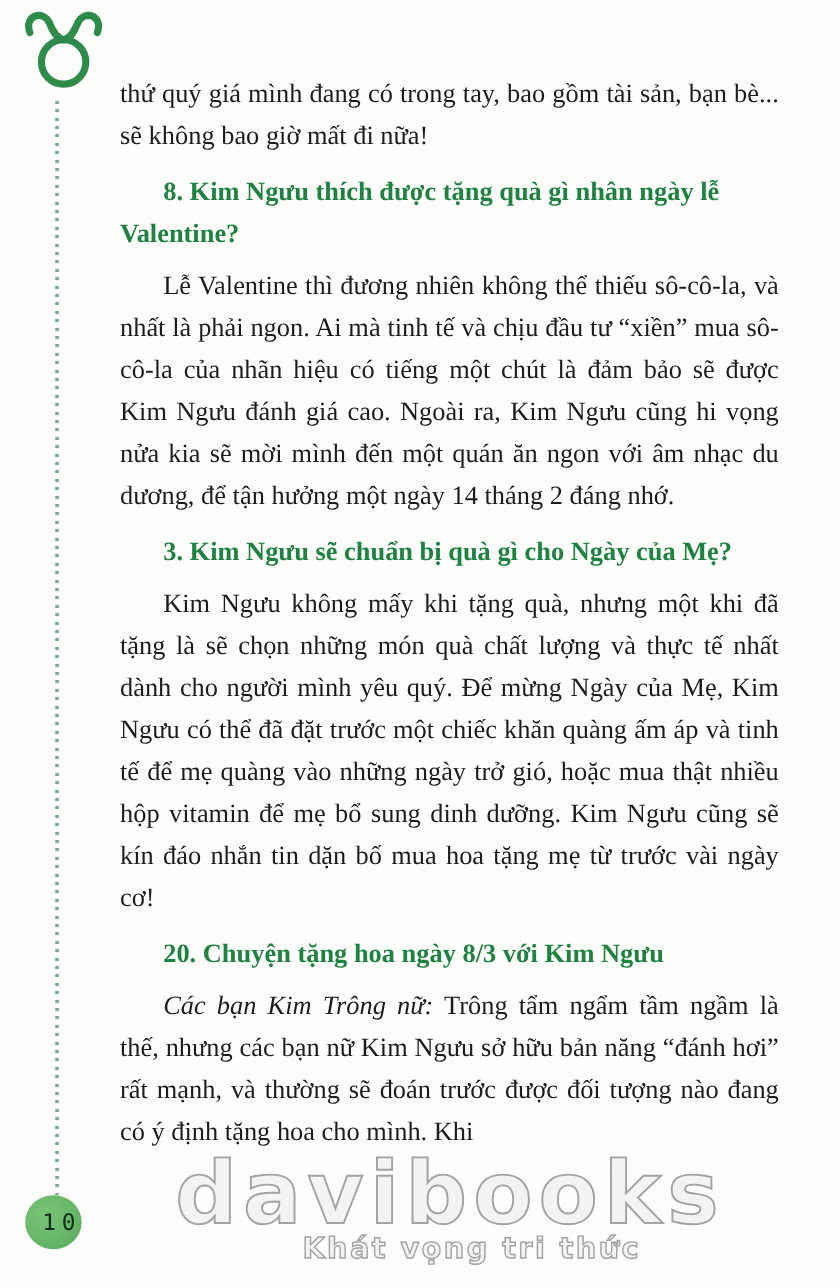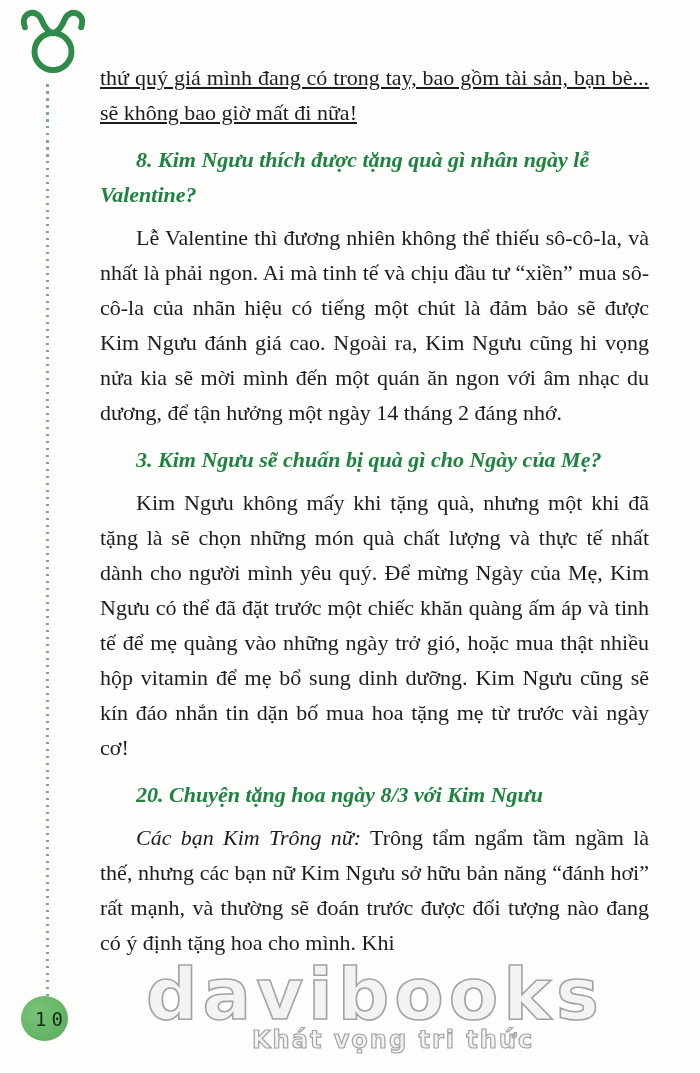--- a/index.html
+++ b/index.html
@@ -38,27 +38,27 @@
   }
 
   
   .content{
     position:absolute;left:100px;top:60px;width:549px;
     color:var(--body-ink);
     font-size:22px;line-height:35px;
     text-align:justify;
   }
   .content p{margin:0;text-indent:36px;}
-  .content p.continuation{text-indent:0;text-decoration:underline;}
+  .content p.continuation{text-indent:0;}
   .content p + p, .content h2 + p{margin-top:8px;}
   .content h2{
     margin:12px 0 0 0;
     font-size:22px;line-height:35px;font-weight:bold;
     color:var(--heading-green);
-    text-indent:36px;text-align:left;font-style:italic;
+    text-indent:36px;text-align:left;
   }
   .lead-italic{font-style:italic;}
 
   
   .watermark{position:absolute;pointer-events:none;color:rgba(170,170,170,.12);
     -webkit-text-stroke:1.6px var(--watermark-gray);
     font-family:"DejaVu Sans",sans-serif;white-space:nowrap;}
   .watermark.brand{left:146px;top:952px;font-size:72px;font-weight:bold;letter-spacing:5px;}
   .watermark.tagline{left:252px;top:1026px;font-size:24px;font-weight:bold;letter-spacing:2px;
     -webkit-text-stroke:1.2px var(--watermark-gray);}

